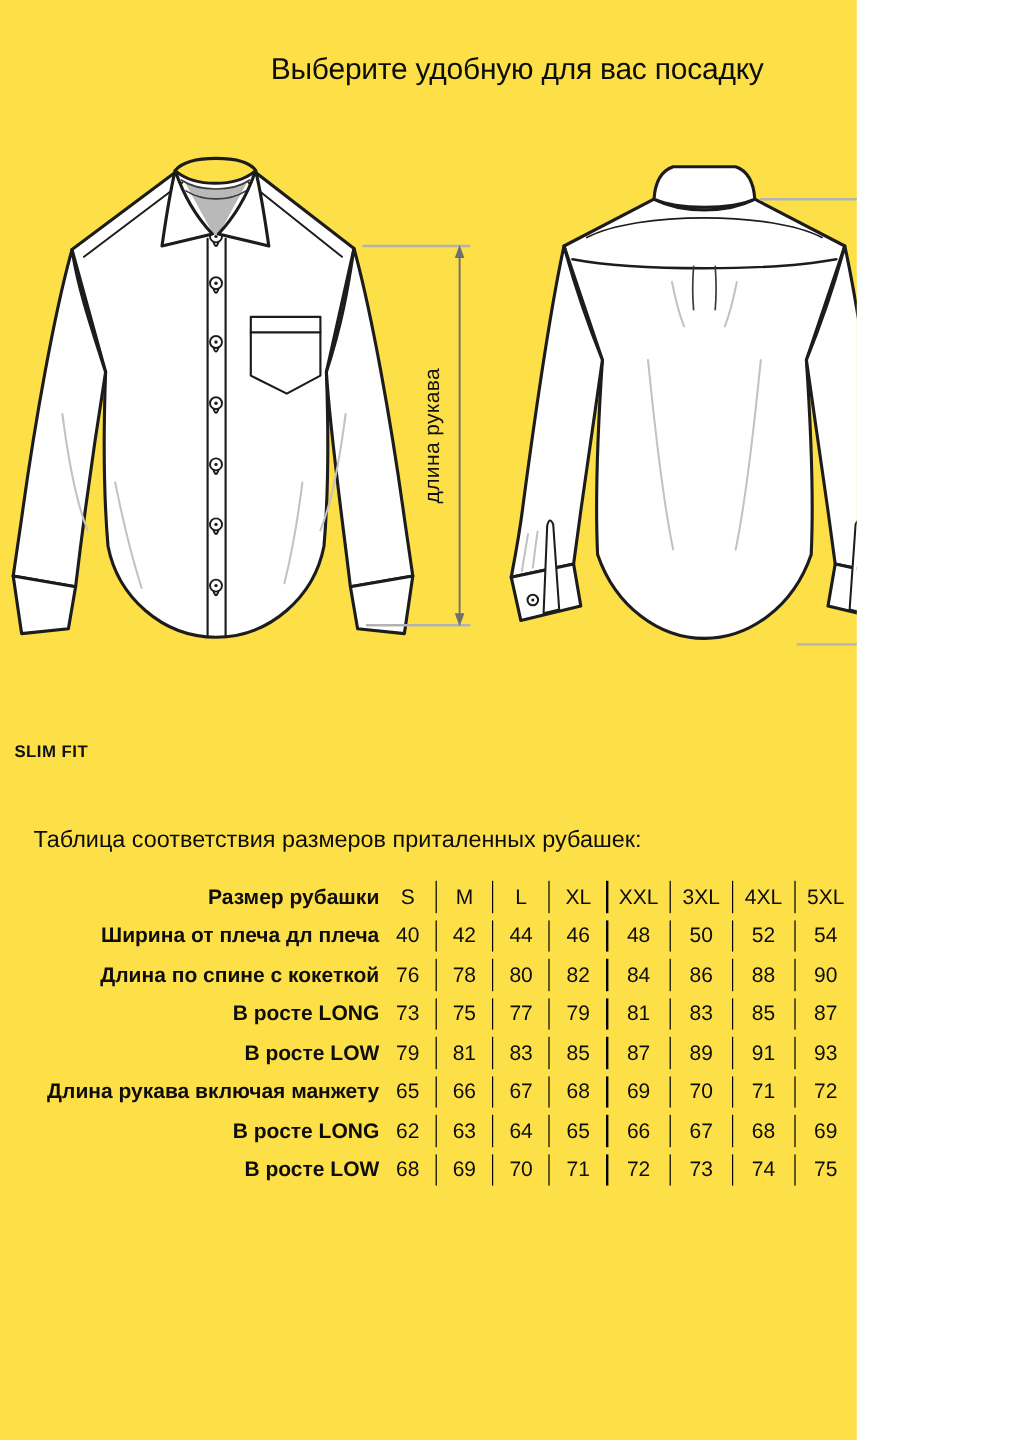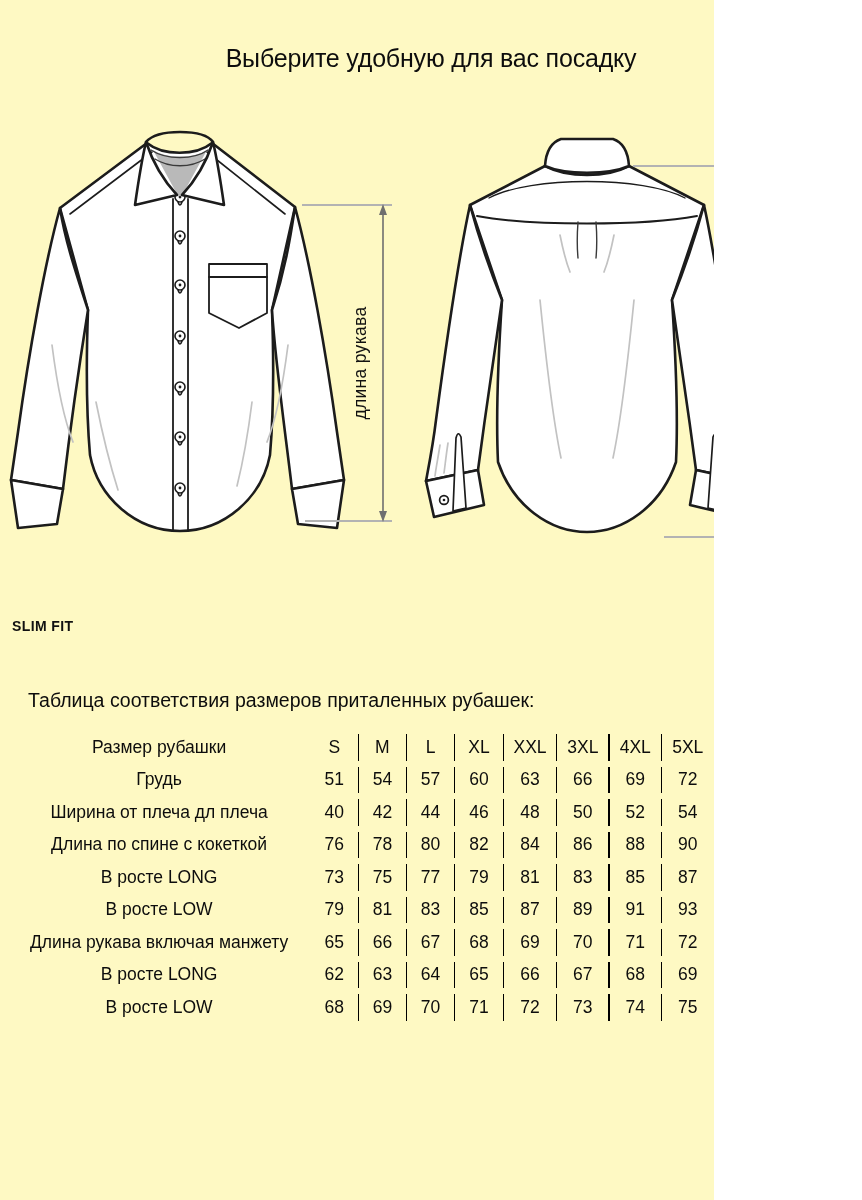--- a/index.html
+++ b/index.html
@@ -1,17 +1,17 @@
 <!DOCTYPE html>
 <html><head>
 <meta charset="utf-8">
 <style>
   html,body { margin:0; padding:0; background:#ffffff; }
   .page {
-    position:relative; width:714px; height:1200px; background:#fef9c3;
+    position:relative; width:714px; height:1200px; background:#fde047;
     font-family:"Liberation Sans","DejaVu Sans",sans-serif; color:#000;
     overflow:hidden;
   }
   .title {
     position:absolute; top:44px; left:0; width:862px; margin:0;
     text-align:center; font-size:25px; font-weight:400; letter-spacing:-0.2px; color:#0d0d0d;
   }
   .figure { position:absolute; top:0; left:0; }
   .fit-heading {
     position:absolute; top:618px; left:12px; margin:0;
@@ -22,21 +22,21 @@
     font-size:19.5px; font-weight:400; color:#0d0d0d;
   }
   table.sizes {
     position:absolute; top:731px; left:8px;
     border-collapse:collapse; table-layout:fixed;
   }
   table.sizes td {
     height:32.5px; padding:0; font-size:17.5px; color:#0d0d0d;
     white-space:nowrap; vertical-align:middle;
   }
-  td.lbl { width:328px; text-align:center; padding-left:4px; }
+  td.lbl { width:328px; text-align:right; padding-left:4px;font-weight:bold; }
   td.val { width:65px; text-align:center; position:relative; }
   td.sep::before {
     content:""; position:absolute; left:-0.6px; top:3px; bottom:3px;
     width:1.2px; background:#000;
   }
   svg text.dim-label {
     font-family:"Liberation Sans","DejaVu Sans",sans-serif;
     font-size:17.5px; fill:#111; letter-spacing:0.3px;
   }
 </style>
@@ -216,31 +216,20 @@
           <td class="val">S</td>
           <td class="val sep">M</td>
           <td class="val sep">L</td>
           <td class="val sep">XL</td>
           <td class="val sep">XXL</td>
           <td class="val sep">3XL</td>
           <td class="val sep">4XL</td>
           <td class="val sep">5XL</td>
         </tr>
         <tr>
-          <td class="lbl">Грудь</td>
-          <td class="val">51</td>
-          <td class="val sep">54</td>
-          <td class="val sep">57</td>
-          <td class="val sep">60</td>
-          <td class="val sep">63</td>
-          <td class="val sep">66</td>
-          <td class="val sep">69</td>
-          <td class="val sep">72</td>
-        </tr>
-        <tr>
           <td class="lbl">Ширина от плеча дл плеча</td>
           <td class="val">40</td>
           <td class="val sep">42</td>
           <td class="val sep">44</td>
           <td class="val sep">46</td>
           <td class="val sep">48</td>
           <td class="val sep">50</td>
           <td class="val sep">52</td>
           <td class="val sep">54</td>
         </tr>

